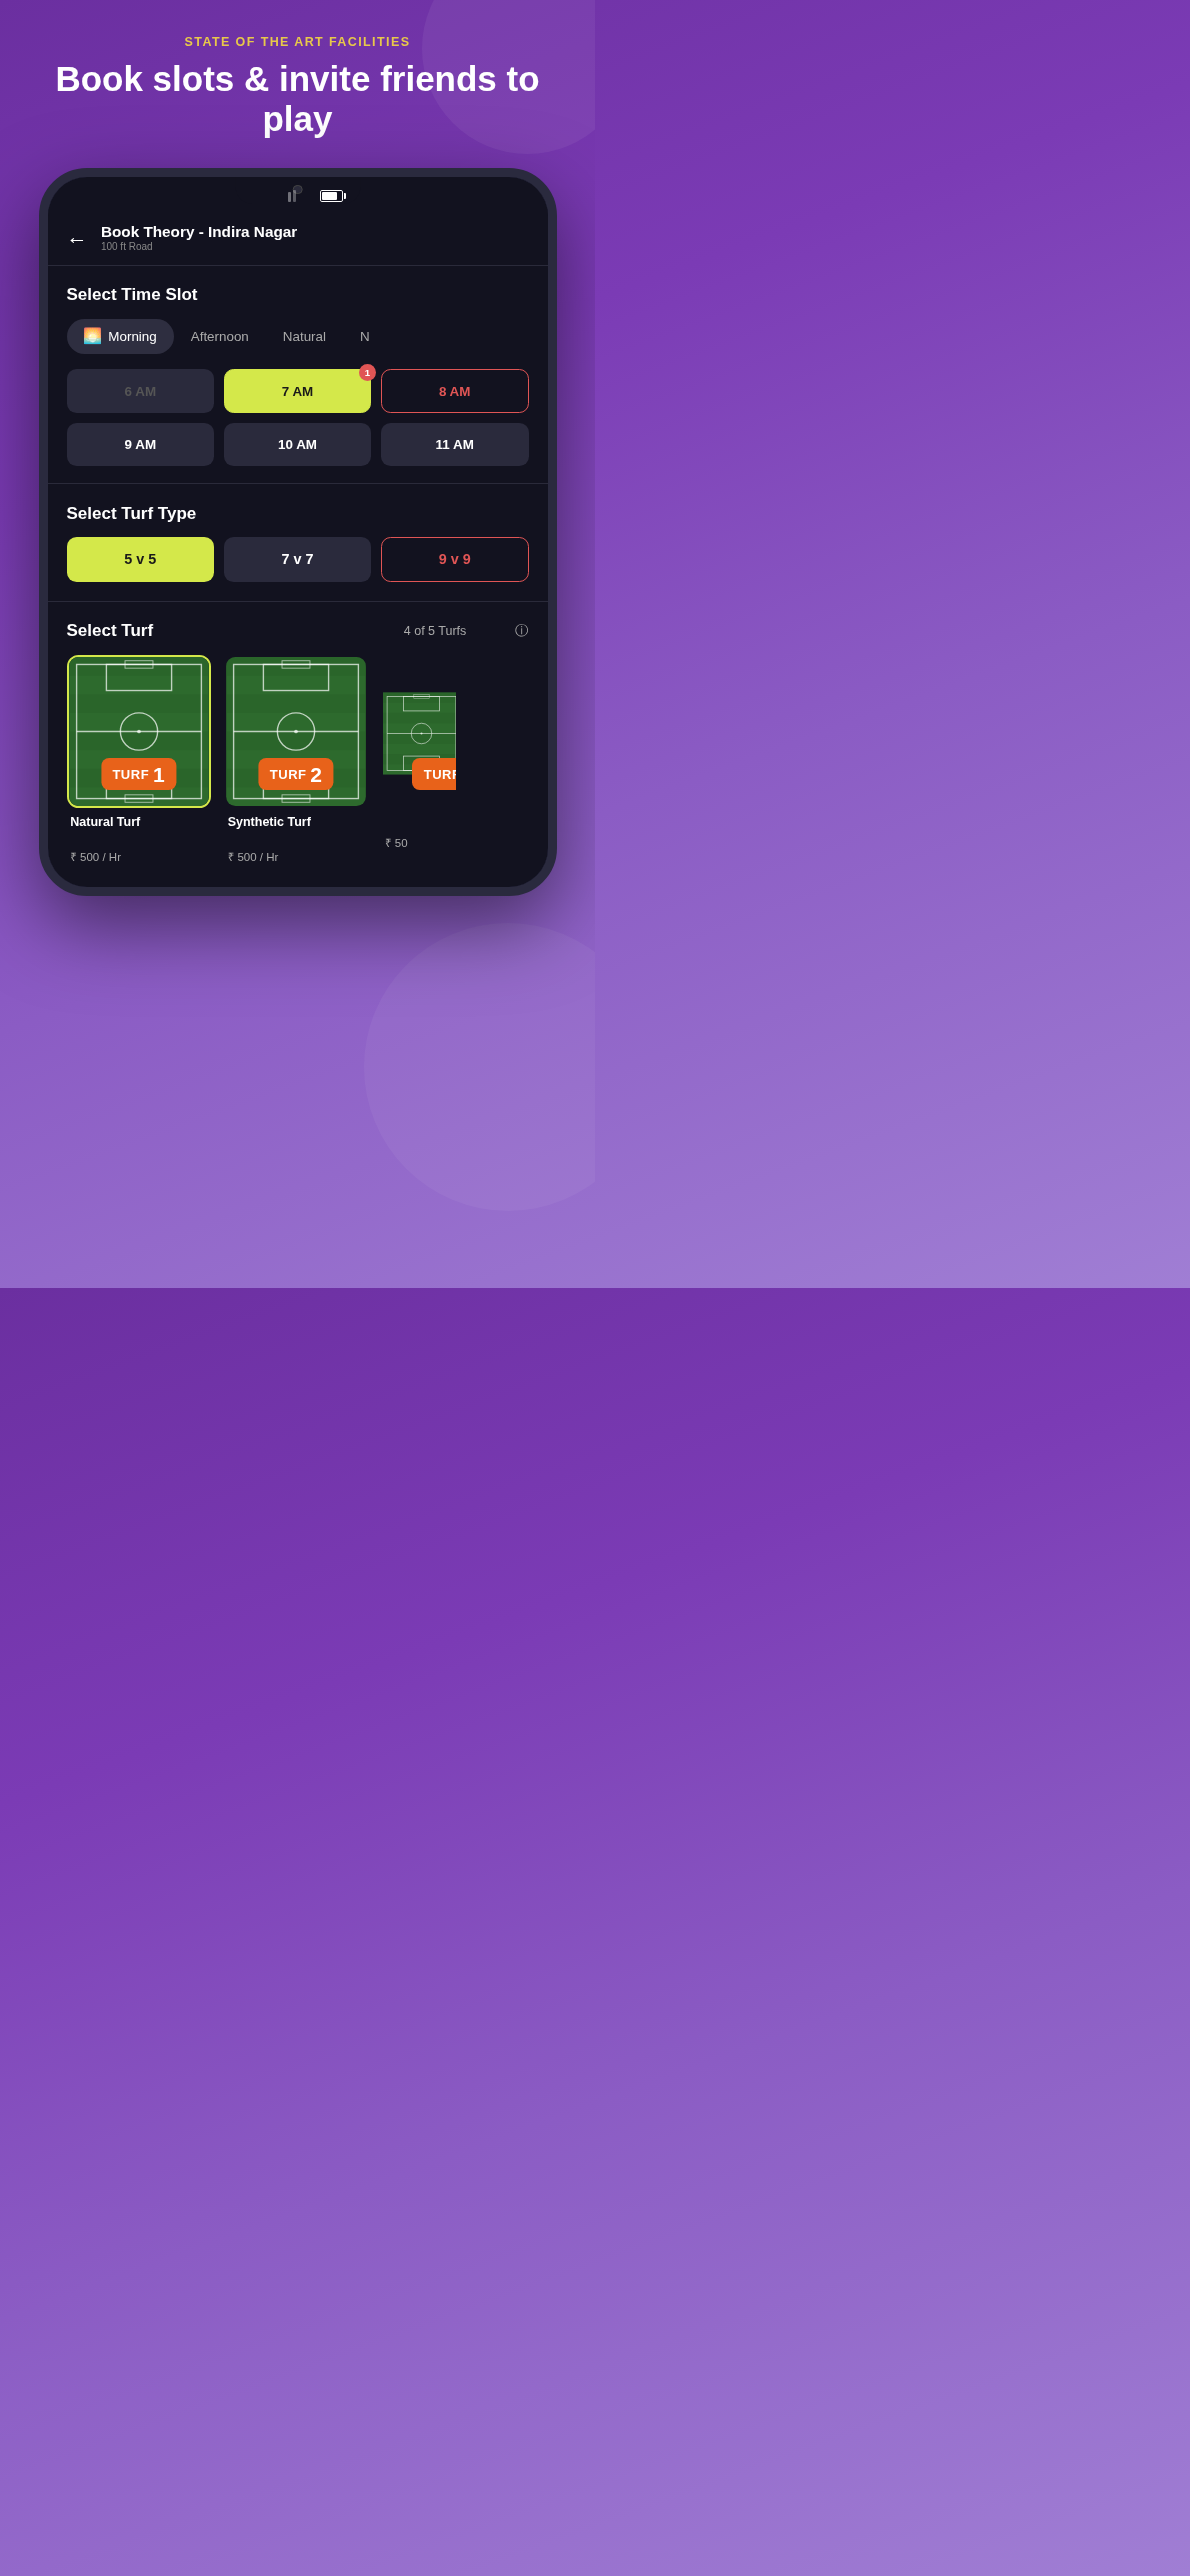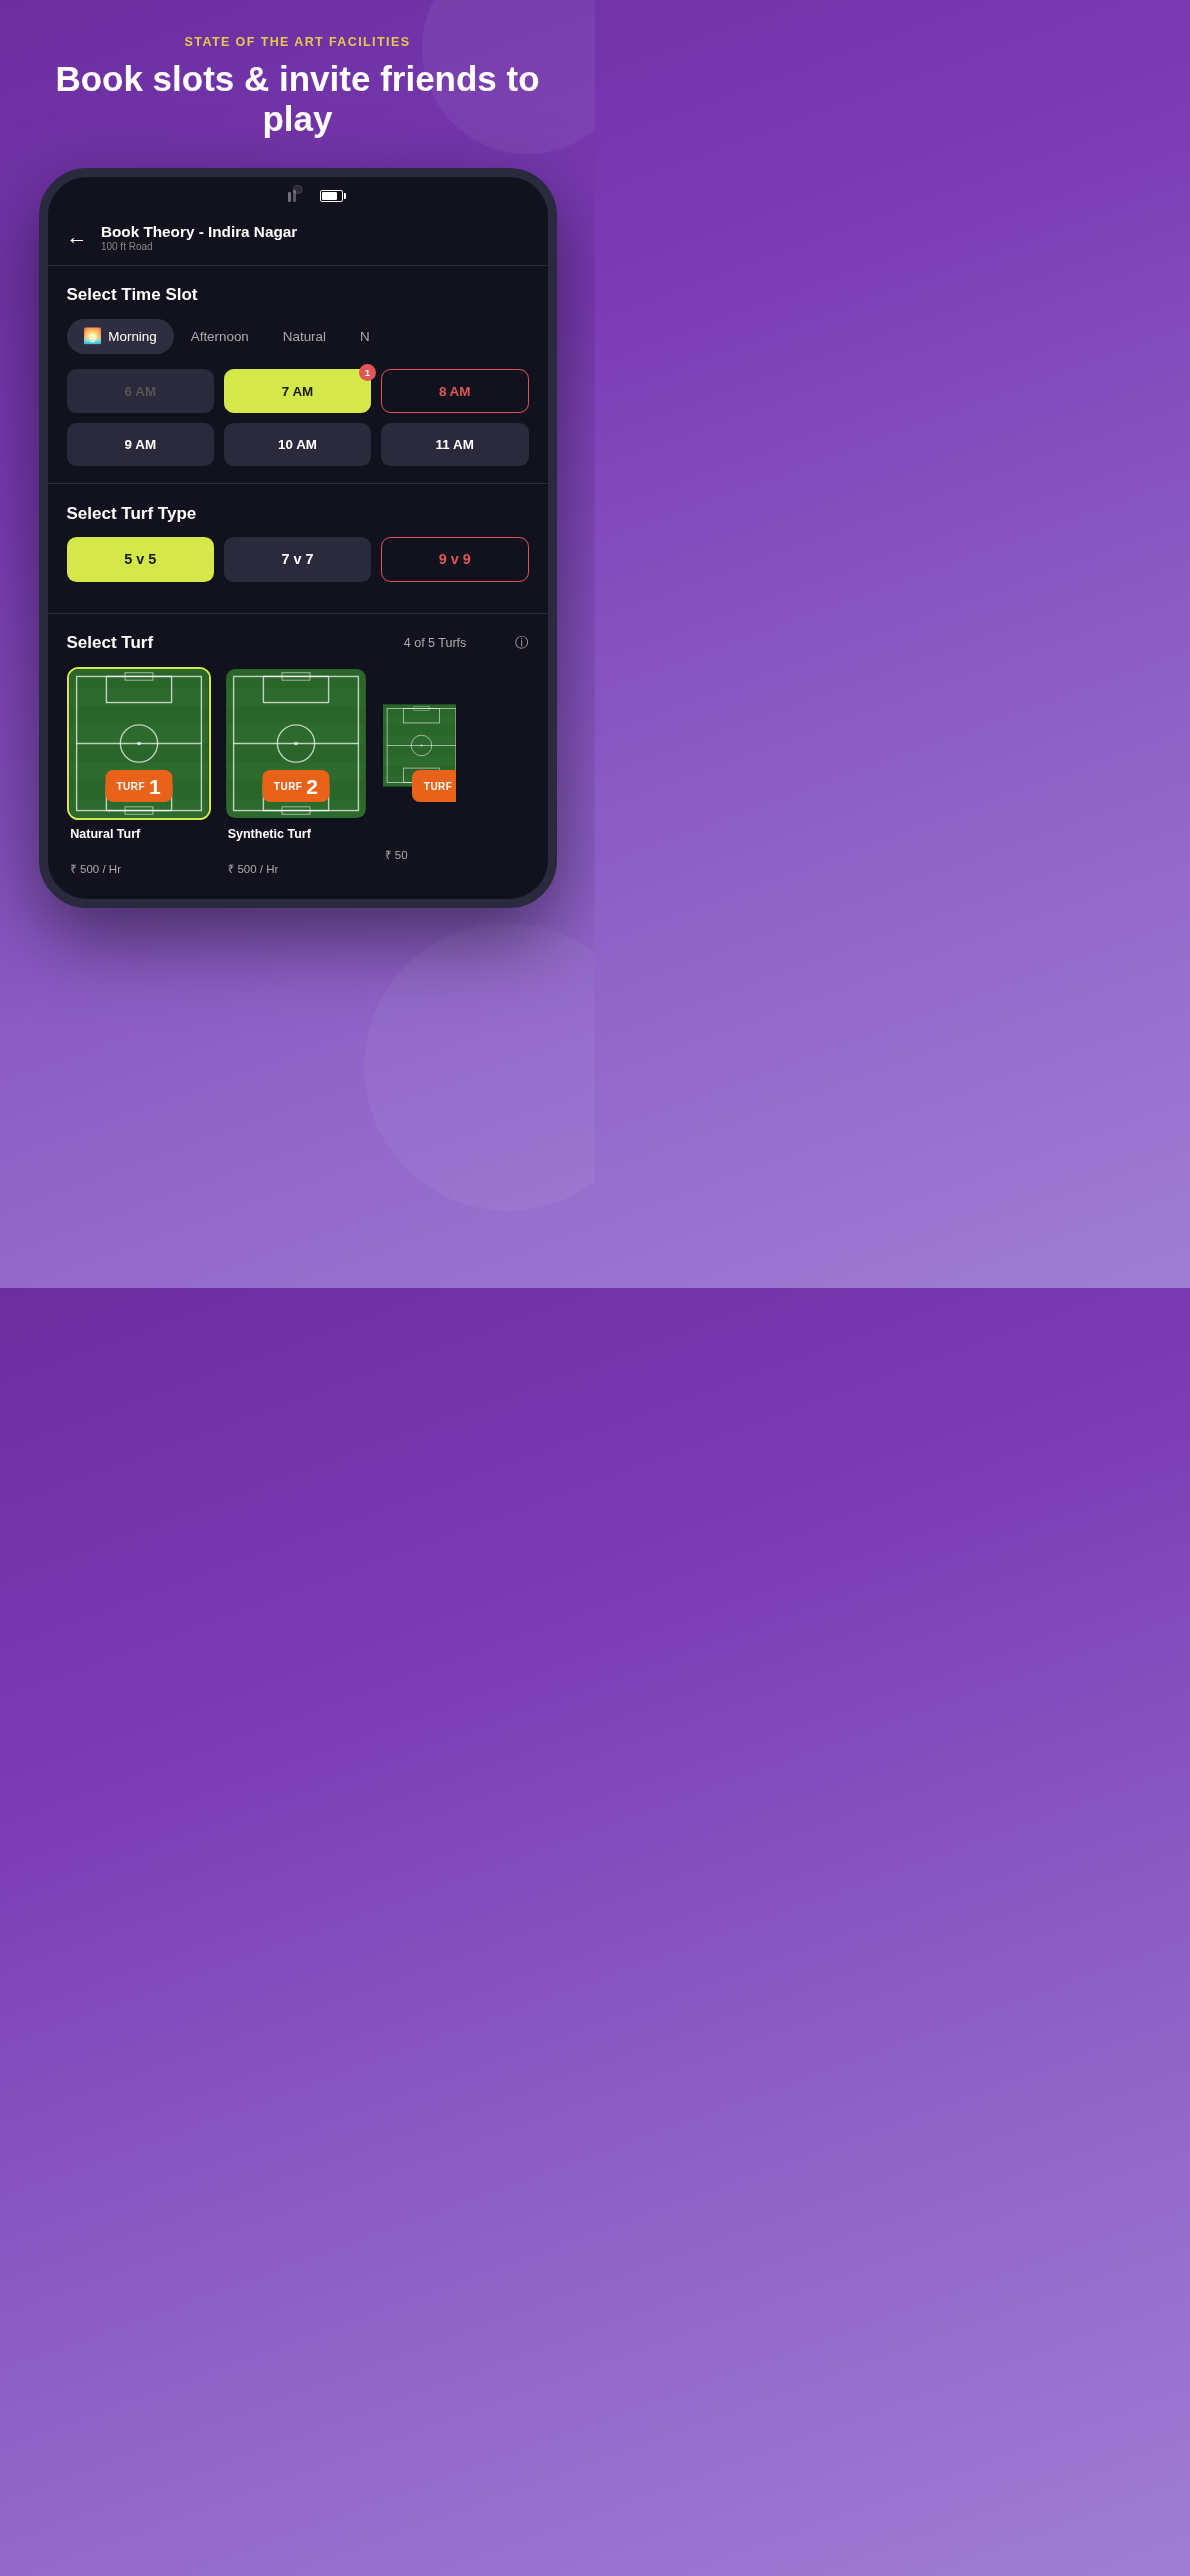--- a/index.html
+++ b/index.html
@@ -239,21 +239,21 @@
     .divider {
       height: 1px;
       background: #2a2a3a;
       margin: 3.8px 0;
     }
 
     
     .turf-type-grid {
       display: flex;
       gap: 9.6px;
-      margin-bottom: 18px;
+      margin-bottom: 6px;
     }
     .turf-type-btn {
       flex: 1;
       padding: 13.4px 9.6px;
       border-radius: 9.6px;
       text-align: center;
       font-size: 14.4px;
       font-weight: 700;
       cursor: pointer;
       border: 1.4px solid transparent;
@@ -328,21 +328,21 @@
       transform: translateX(-50%);
       background: #e8621a;
       border-radius: 7.7px;
       padding: 5.8px 11.5px;
       display: flex;
       align-items: center;
       gap: 3.8px;
     }
     .turf-badge-label {
       color: #fff;
-      font-size: 10px;
+      font-size: 13px;
       font-weight: 700;
       text-transform: uppercase;
       letter-spacing: 0.5px;
     }
     .turf-badge-number {
       color: #fff;
       font-size: 21px;
       font-weight: 900;
       line-height: 1;
     }

